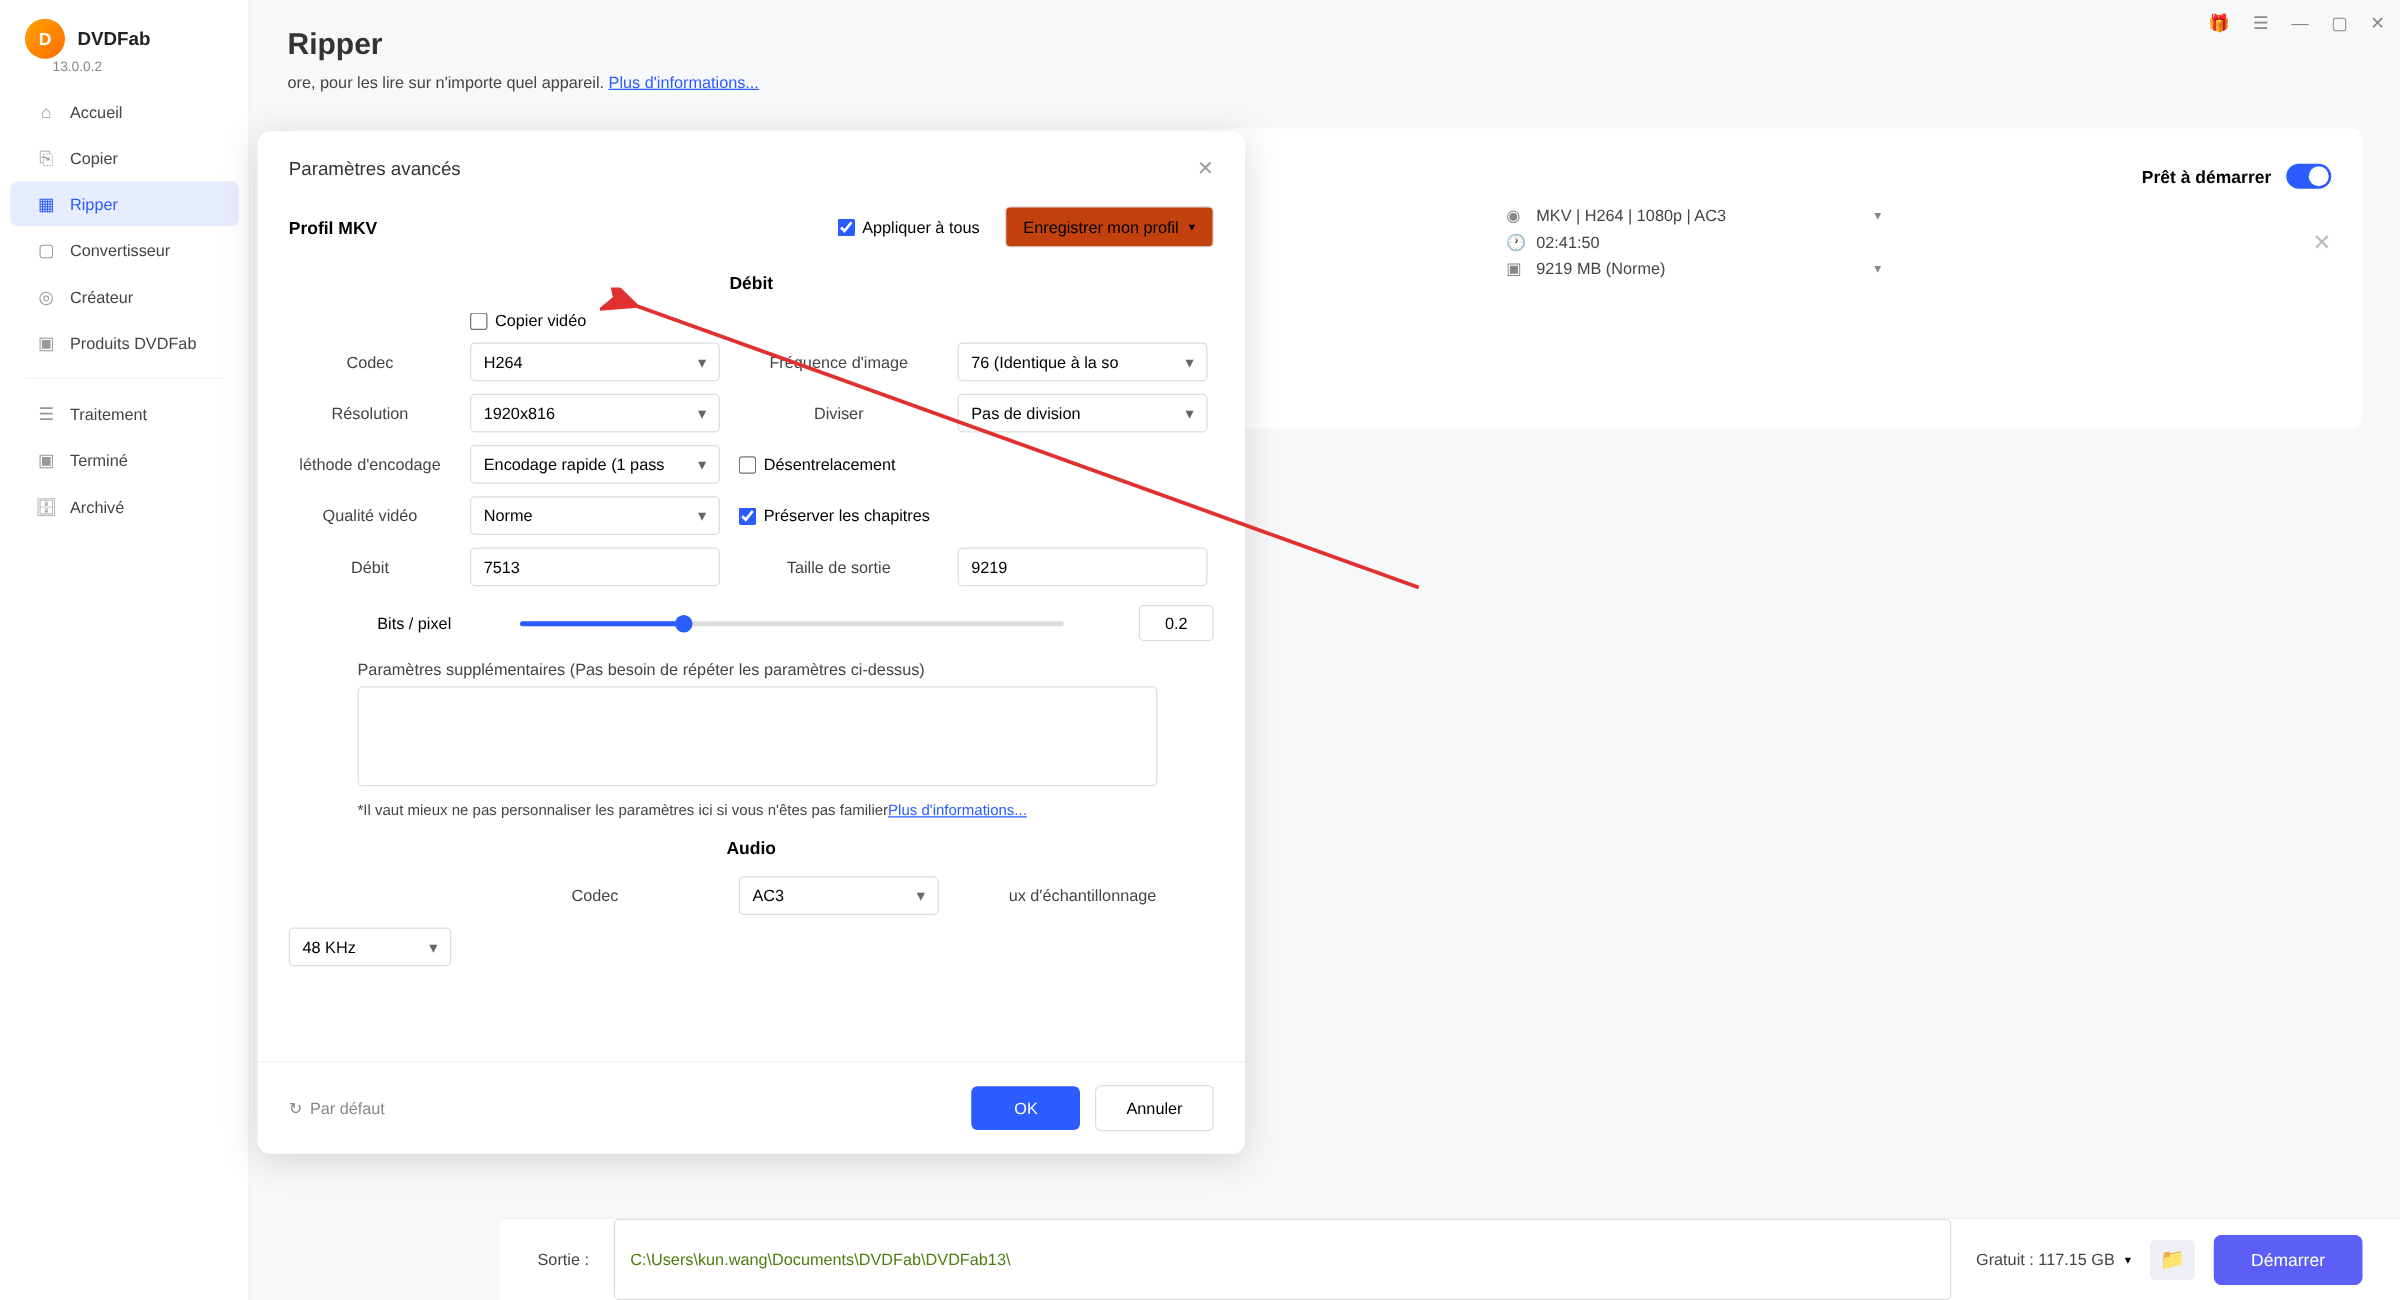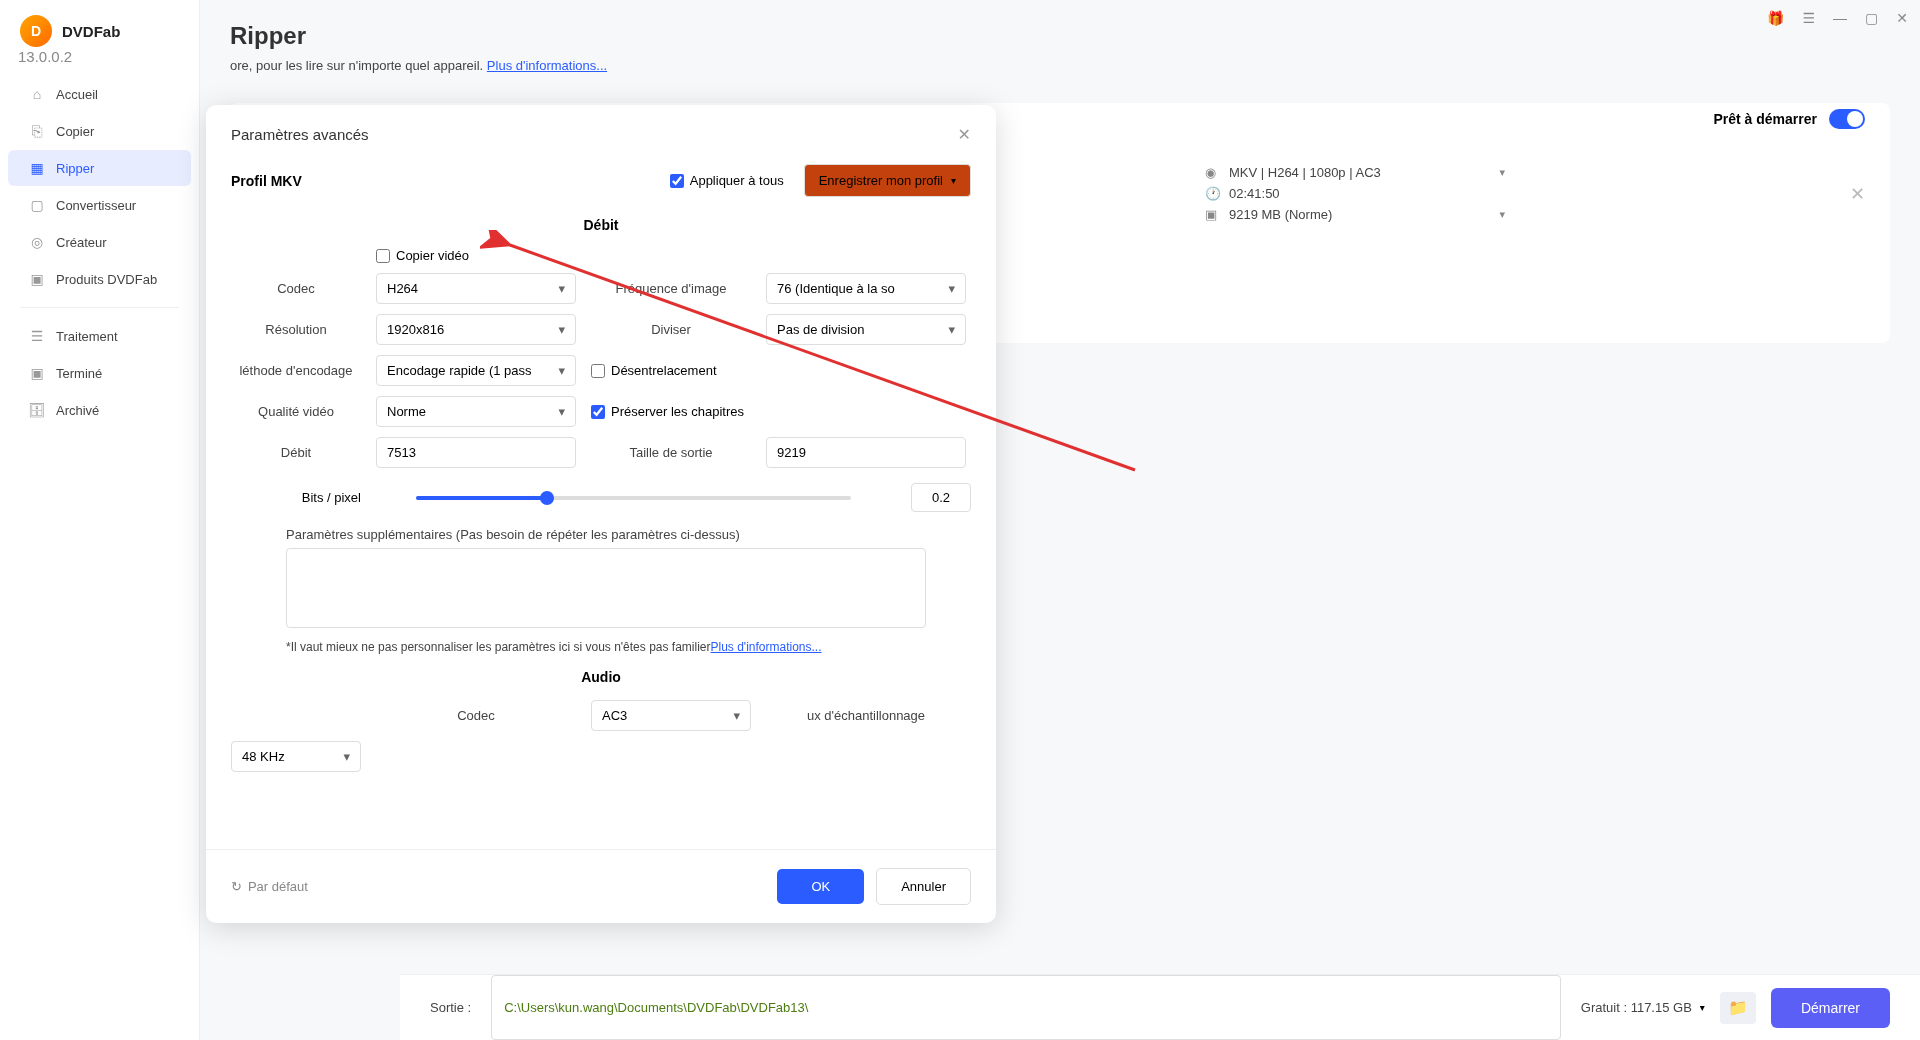--- a/index.html
+++ b/index.html
@@ -3,40 +3,40 @@
 <meta charset="utf-8">
 <style>
 * { margin: 0; padding: 0; box-sizing: border-box; font-family: -apple-system, BlinkMacSystemFont, "Segoe UI", Arial, sans-serif; }
 body { background: #fff; width: 1920px; height: 1040px; overflow: hidden; position: relative; }
 
 
 .sidebar { position: absolute; left: 0; top: 0; width: 200px; height: 1040px; background: #fff; border-right: 1px solid #eee; }
 .logo-area { display: flex; align-items: center; padding: 15px 20px; }
 .logo-img { width: 32px; height: 32px; border-radius: 50%; background: linear-gradient(135deg, #ffa500, #ff6b00); margin-right: 10px; display:flex; align-items:center; justify-content:center; color:#fff; font-weight:bold; font-size:14px; }
 .logo-text { font-weight: bold; font-size: 15px; color: #222; }
-.logo-ver { font-size: 15px; color: #888; margin-left: 18px; margin-top: -14px; padding-bottom: 10px; }
+.logo-ver { font-size: 11px; color: #888; margin-left: 42px; margin-top: -14px; padding-bottom: 10px; }
 .side-item { display: flex; align-items: center; padding: 9px 20px; font-size: 13px; color: #444; cursor: pointer; border-radius: 6px; margin: 1px 8px; }
 .side-item.active { background: #e8ecff; color: #2a5cff; }
 .side-item .icon { width: 18px; height: 18px; margin-right: 10px; color: #999; display:inline-flex; align-items:center; justify-content:center; font-size:14px; }
 .side-item.active .icon { color: #2a5cff; }
 .side-sep { border-top: 1px solid #eee; margin: 10px 20px; }
 
 
 .main { position: absolute; left: 200px; top: 0; right: 0; height: 1040px; background: #f7f8fa; }
 .window-controls { position: absolute; right: 12px; top: 10px; display: flex; gap: 18px; color: #888; font-size: 14px; }
 .window-controls span { cursor: pointer; }
 .page-title { font-size: 24px; font-weight: bold; color: #333; padding: 22px 30px 8px; }
 .page-desc { font-size: 13px; color: #444; padding: 0 30px 10px; }
 .page-desc a { color: #2a5cff; text-decoration: underline; }
 
 .card { background: #fff; margin: 20px 30px 0; border-radius: 8px; padding: 20px 25px; position: relative; }
 .card-head { display: flex; align-items: center; margin-bottom: 18px; }
 .card-title { font-size: 15px; font-weight: bold; color: #333; }
 .info-ic { margin-left: 10px; color: #bbb; font-size: 14px; }
-.ready-block { position: absolute; right: 25px; top: 6px; display: flex; align-items: center; }
+.ready-block { position: absolute; right: 25px; top: 28px; display: flex; align-items: center; }
 .ready-text { font-weight: bold; font-size: 14px; margin-right: 12px; }
 .toggle { width: 36px; height: 20px; background: #2a5cff; border-radius: 10px; position: relative; }
 .toggle::after { content:''; position:absolute; right:2px; top:2px; width:16px; height:16px; background:#fff; border-radius:50%; }
 .close-card { position:absolute; right:25px; top:80px; color:#bbb; font-size:18px; cursor:pointer; }
 .thumb { width: 80px; height: 100px; background: #eee; border-radius: 4px; display:inline-block; vertical-align:top; margin-right:20px; display:flex; align-items:center; justify-content:center; }
 .thumb svg { width:40px; height:40px; color:#ddd; }
 .meta-row { display:flex; align-items:center; font-size:13px; color:#444; margin:6px 0; gap:8px; }
 .meta-row .mic { width:16px; color:#888; }
 .meta-row .chev { margin-left:auto; color:#888; font-size:11px; }
 .meta-container { display:flex; }

